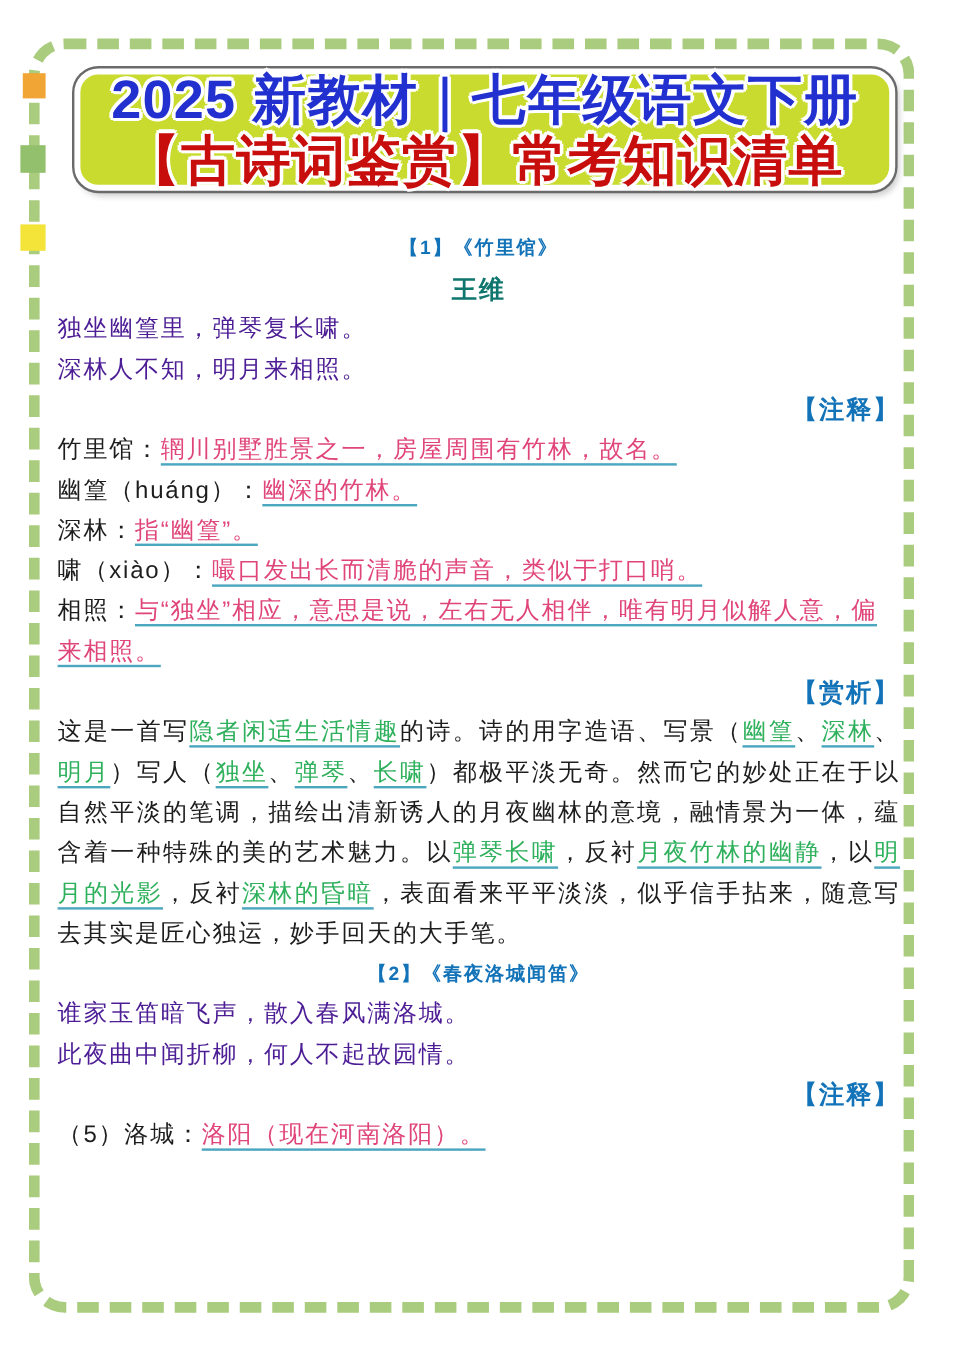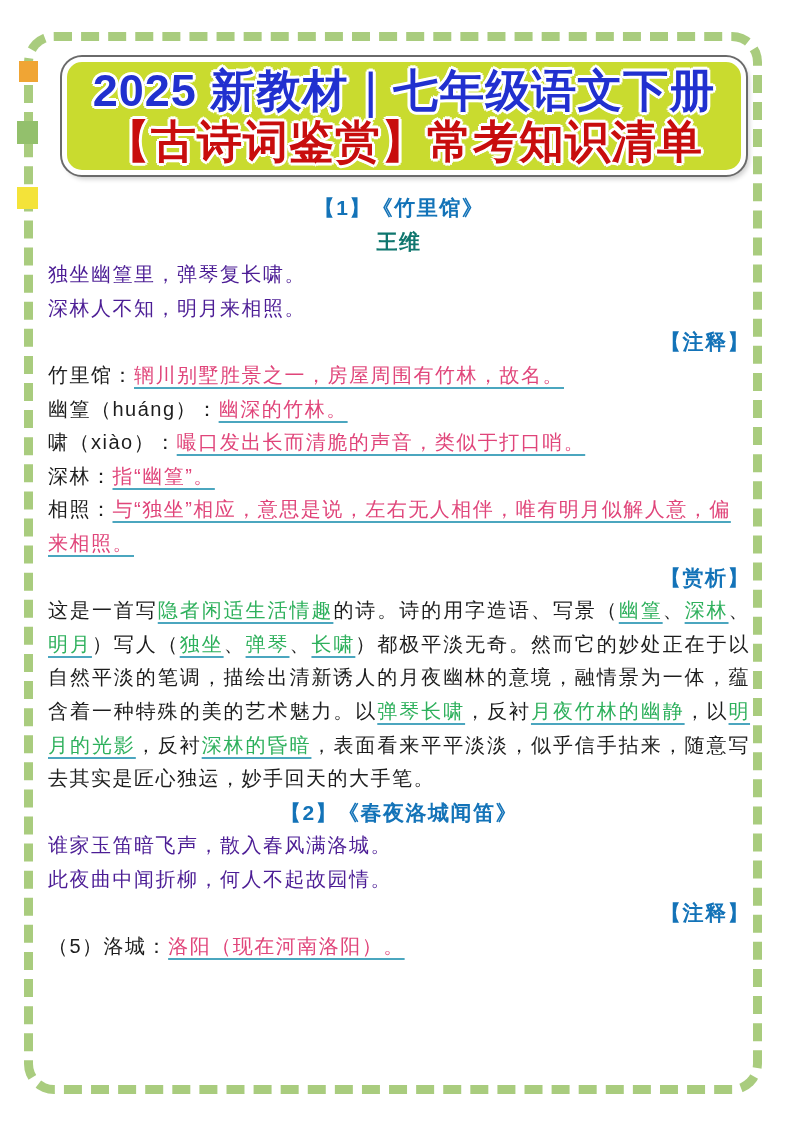--- a/index.html
+++ b/index.html
@@ -10,34 +10,34 @@
   .page-border{position:absolute;left:24px;top:32px;width:738px;height:1062px;
     border:9px dashed #a9cc7e;border-radius:30px;box-sizing:border-box;}
 
   
   .deco{position:absolute;z-index:3;}
   .deco-orange{left:19px;top:61px;width:19px;height:21px;background:#f0a534;}
   .deco-green{left:17px;top:121px;width:21px;height:23px;background:#93c06c;}
   .deco-yellow{left:17px;top:187px;width:21px;height:22px;background:#f4e339;}
 
   
-  .banner{position:absolute;left:62px;top:57px;width:684px;height:118px;background:#c9db2f;
+  .banner{position:absolute;left:62px;top:57px;width:684px;height:102px;background:#c9db2f;
     border:5px solid #ffffff;border-radius:20px;box-sizing:border-box;
     box-shadow:0 0 0 2px #6a6a6a,3px 4px 5px rgba(0,0,0,.2);
     display:flex;flex-direction:column;justify-content:center;align-items:center;z-index:2;}
   .banner-line{font-weight:bold;font-size:45px;line-height:51px;letter-spacing:1px;white-space:nowrap;
     text-shadow:3px 0 0 #fff,-3px 0 0 #fff,0 3px 0 #fff,0 -3px 0 #fff,
                 2px 2px 0 #fff,-2px -2px 0 #fff,2px -2px 0 #fff,-2px 2px 0 #fff;}
   .banner-line.l1{color:#2130cf;}
   .banner-line.l2{color:#c80d0d;}
 
   
   .content{position:absolute;left:48px;top:191px;width:702px;color:#1d1d1d;
     font-size:20px;line-height:33.6px;letter-spacing:1.5px;z-index:1;}
-  .section-title{color:#1373b8;font-weight:bold;text-align:center;font-size:21px;}
+  .section-title{color:#1373b8;font-weight:bold;text-align:center;font-size:16px;}
   .poem-author{color:#0f766e;font-weight:bold;text-align:center;font-size:21px;}
   .poem-line{text-align:left;color:#4c1d95;}
   .block-label{color:#1373b8;font-weight:bold;font-size:21px;text-align:right;}
   .anno-row{text-align:left;}
   .anno-label{color:#1d1d1d;text-align:right;}
   .anno-def{color:#e0457a;text-decoration:underline;text-decoration-color:#4ba6bf;
     text-decoration-thickness:2px;text-underline-offset:5px;}
   .appreciation{text-align:justify;}
   .seg-n{color:#1d1d1d;}
   .seg-g{color:#2eb05c;text-decoration:underline;text-decoration-color:#4ba6bf;
@@ -60,22 +60,22 @@
   <div class="content">
 
     <div class="section-title">【1】《竹里馆》</div>
     <div class="poem-author">王维</div>
     <div class="poem-line">独坐幽篁里，弹琴复长啸。</div>
     <div class="poem-line">深林人不知，明月来相照。</div>
     <div class="block-label">【注释】</div>
     <div class="annotations">
         <div class="anno-row"><span class="anno-label">竹里馆：</span><span class="anno-def">辋川别墅胜景之一，房屋周围有竹林，故名。</span></div>
         <div class="anno-row"><span class="anno-label">幽篁（huáng）：</span><span class="anno-def">幽深的竹林。</span></div>
+        <div class="anno-row"><span class="anno-label">深林：</span><span class="anno-def">指“幽篁”。</span></div>
         <div class="anno-row"><span class="anno-label">啸（xiào）：</span><span class="anno-def">嘬口发出长而清脆的声音，类似于打口哨。</span></div>
-        <div class="anno-row"><span class="anno-label">深林：</span><span class="anno-def">指“幽篁”。</span></div>
         <div class="anno-row"><span class="anno-label">相照：</span><span class="anno-def">与“独坐”相应，意思是说，左右无人相伴，唯有明月似解人意，偏来相照。</span></div>
       </div>
     <div class="block-label">【赏析】</div>
     <div class="appreciation"><span class="seg-n">这是一首写</span><span class="seg-g">隐者闲适生活情趣</span><span class="seg-n">的诗。诗的用字造语、写景（</span><span class="seg-g">幽篁</span><span class="seg-n">、</span><span class="seg-g">深林</span><span class="seg-n">、</span><span class="seg-g">明月</span><span class="seg-n">）写人（</span><span class="seg-g">独坐</span><span class="seg-n">、</span><span class="seg-g">弹琴</span><span class="seg-n">、</span><span class="seg-g">长啸</span><span class="seg-n">）都极平淡无奇。然而它的妙处正在于以自然平淡的笔调，描绘出清新诱人的月夜幽林的意境，融情景为一体，蕴含着一种特殊的美的艺术魅力。以</span><span class="seg-g">弹琴长啸</span><span class="seg-n">，反衬</span><span class="seg-g">月夜竹林的幽静</span><span class="seg-n">，以</span><span class="seg-g">明月的光影</span><span class="seg-n">，反衬</span><span class="seg-g">深林的昏暗</span><span class="seg-n">，表面看来平平淡淡，似乎信手拈来，随意写去其实是匠心独运，妙手回天的大手笔。</span></div>
 
     <div class="section-title">【2】《春夜洛城闻笛》</div>
     <div class="poem-line">谁家玉笛暗飞声，散入春风满洛城。</div>
     <div class="poem-line">此夜曲中闻折柳，何人不起故园情。</div>
     <div class="block-label">【注释】</div>
     <div class="annotations">

